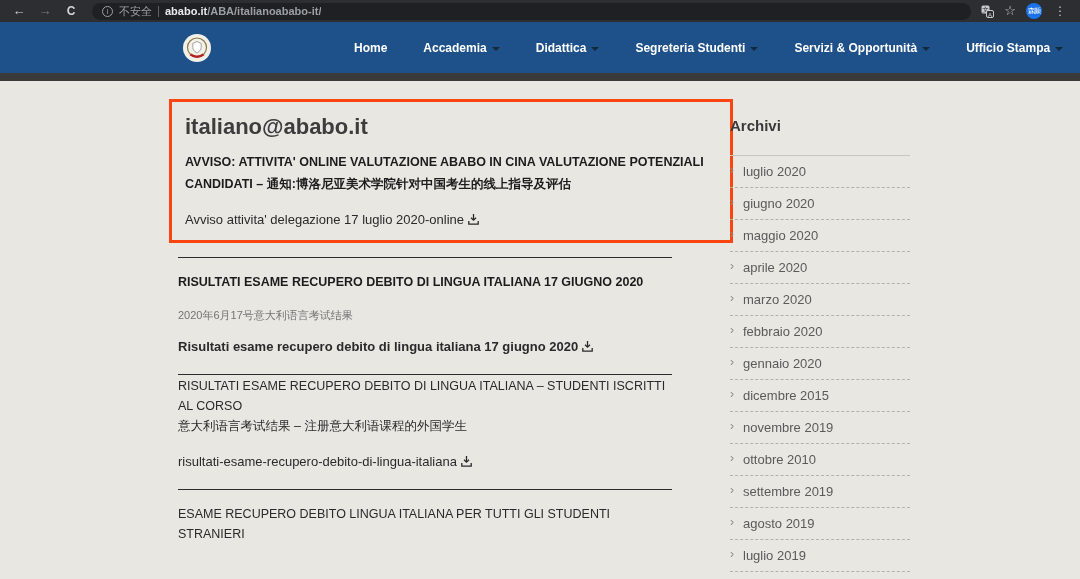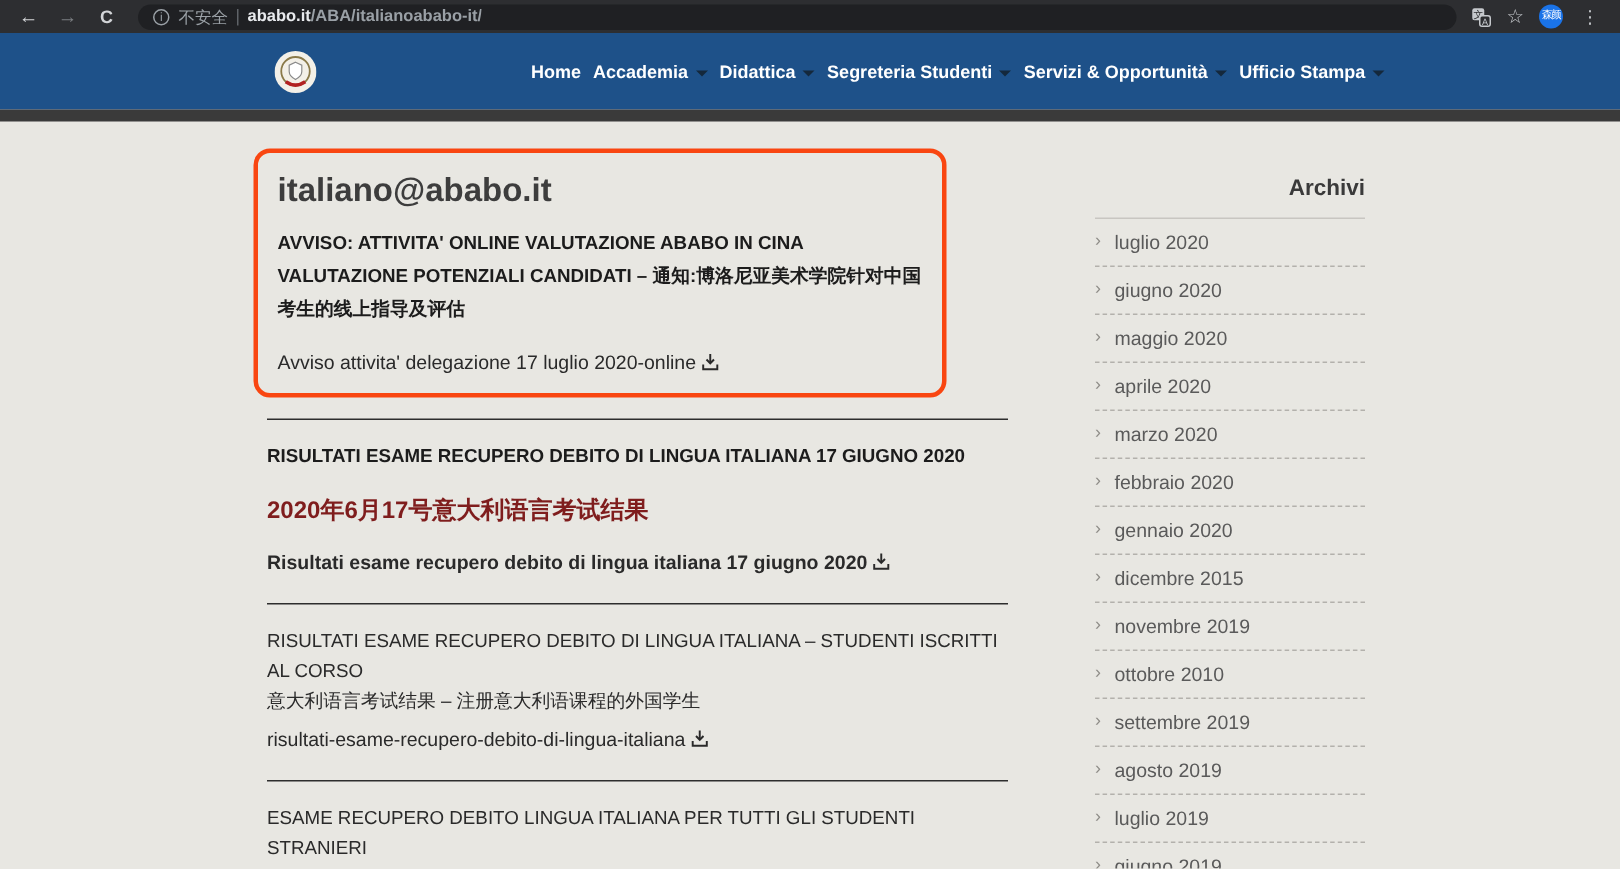--- a/index.html
+++ b/index.html
@@ -40,62 +40,62 @@
     letter-spacing: -1px; overflow: hidden;
   }
   .kebab { color: #c6c9cd; font-size: 12px; cursor: pointer; padding: 0 2px; }
 
   
   .navbar {
     height: 51px; background: #1e5189; display: flex; align-items: center;
   }
   .logo { margin-left: 183px; flex: 0 0 auto; cursor: pointer; }
   .logo svg { display: block; }
-  .menu { display: flex; gap: 8px; margin-left: 143px; }
+  .menu { display: flex; gap: 36px; margin-left: 143px; }
   .menu-item {
     color: #ffffff; font-size: 12px; font-weight: bold; cursor: pointer;
     display: flex; align-items: center; white-space: nowrap;
   }
   .caret {
     width: 0; height: 0; margin-left: 5px; margin-top: 2px;
     border-left: 4px solid transparent; border-right: 4px solid transparent;
     border-top: 4px solid #14283c;
   }
   .dark-strip { height: 8px; background: #3a3a3a; }
 
   
   .content { position: relative; width: 1080px; height: 498px; }
   .main { position: absolute; left: 178px; top: 0; width: 494px; }
 
   .avviso-box {
-    margin: 18px 0 0 -9px; width: 462px;
-    border: 3px solid #f94611; border-radius: 11px;
+    margin: 18px 0 0 -9px; width: 564px;
+    border: 3px solid #f94611; border-radius: 0;
     padding: 4px 13px 13px 13px; background: transparent;
   }
   .page-title { font-size: 22px; font-weight: bold; color: #3d3d3d; margin: 8px 0 12px 0; }
   .b-title { font-size: 12.5px; font-weight: bold; color: #1c1c1c; line-height: 1.75; }
   .r-title { font-size: 12.5px; font-weight: normal; color: #2a2a2a; line-height: 1.6; }
-  .cn-bold { font-size: 16px; font-weight: bold; color: #7f1d1d; }
+  .cn-bold { font-size: 11px; font-weight: normal; color: #737373; }
   .link-line { font-size: 13px; color: #2a2a2a; display: flex; align-items: center; width: fit-content; cursor: pointer; }
   .link-line.bold { font-weight: bold; }
   .dl-icon { margin-left: 3px; flex: 0 0 auto; }
   .dl-icon svg { display: block; }
   .sep { border: none; border-top: 1px solid #2d2d2d; width: 494px; margin: 0; }
 
   .mt14 { margin-top: 14px; }
   .mt16 { margin-top: 16px; }
-  .mt18 { margin-top: 8px; }
+  .mt18 { margin-top: 18px; }
   .mt20 { margin-top: 20px; }
-  .mt12 { margin-top: 14px; }
+  .mt12 { margin-top: 1px; }
 
   
   .sidebar { position: absolute; left: 730px; top: 0; width: 180px; }
   .sidebar-title {
     font-size: 15px; font-weight: bold; color: #3a3a3a;
-    margin-top: 36px; padding-bottom: 11px; border-bottom: 1px solid #c8c6c1; text-align: right;
+    margin-top: 36px; padding-bottom: 21px; border-bottom: 1px solid #c8c6c1;
   }
   .archive-list { list-style: none; }
   .archive-item {
     position: relative; padding: 8px 0 8px 13px;
     border-bottom: 1px dashed #b3b1ac;
     font-size: 13px; color: #5a5a5a; cursor: pointer; white-space: nowrap;
   }
   .chev { position: absolute; left: 0; top: 7px; color: #8f8d88; font-size: 12px; }
 </style>
 </head>

